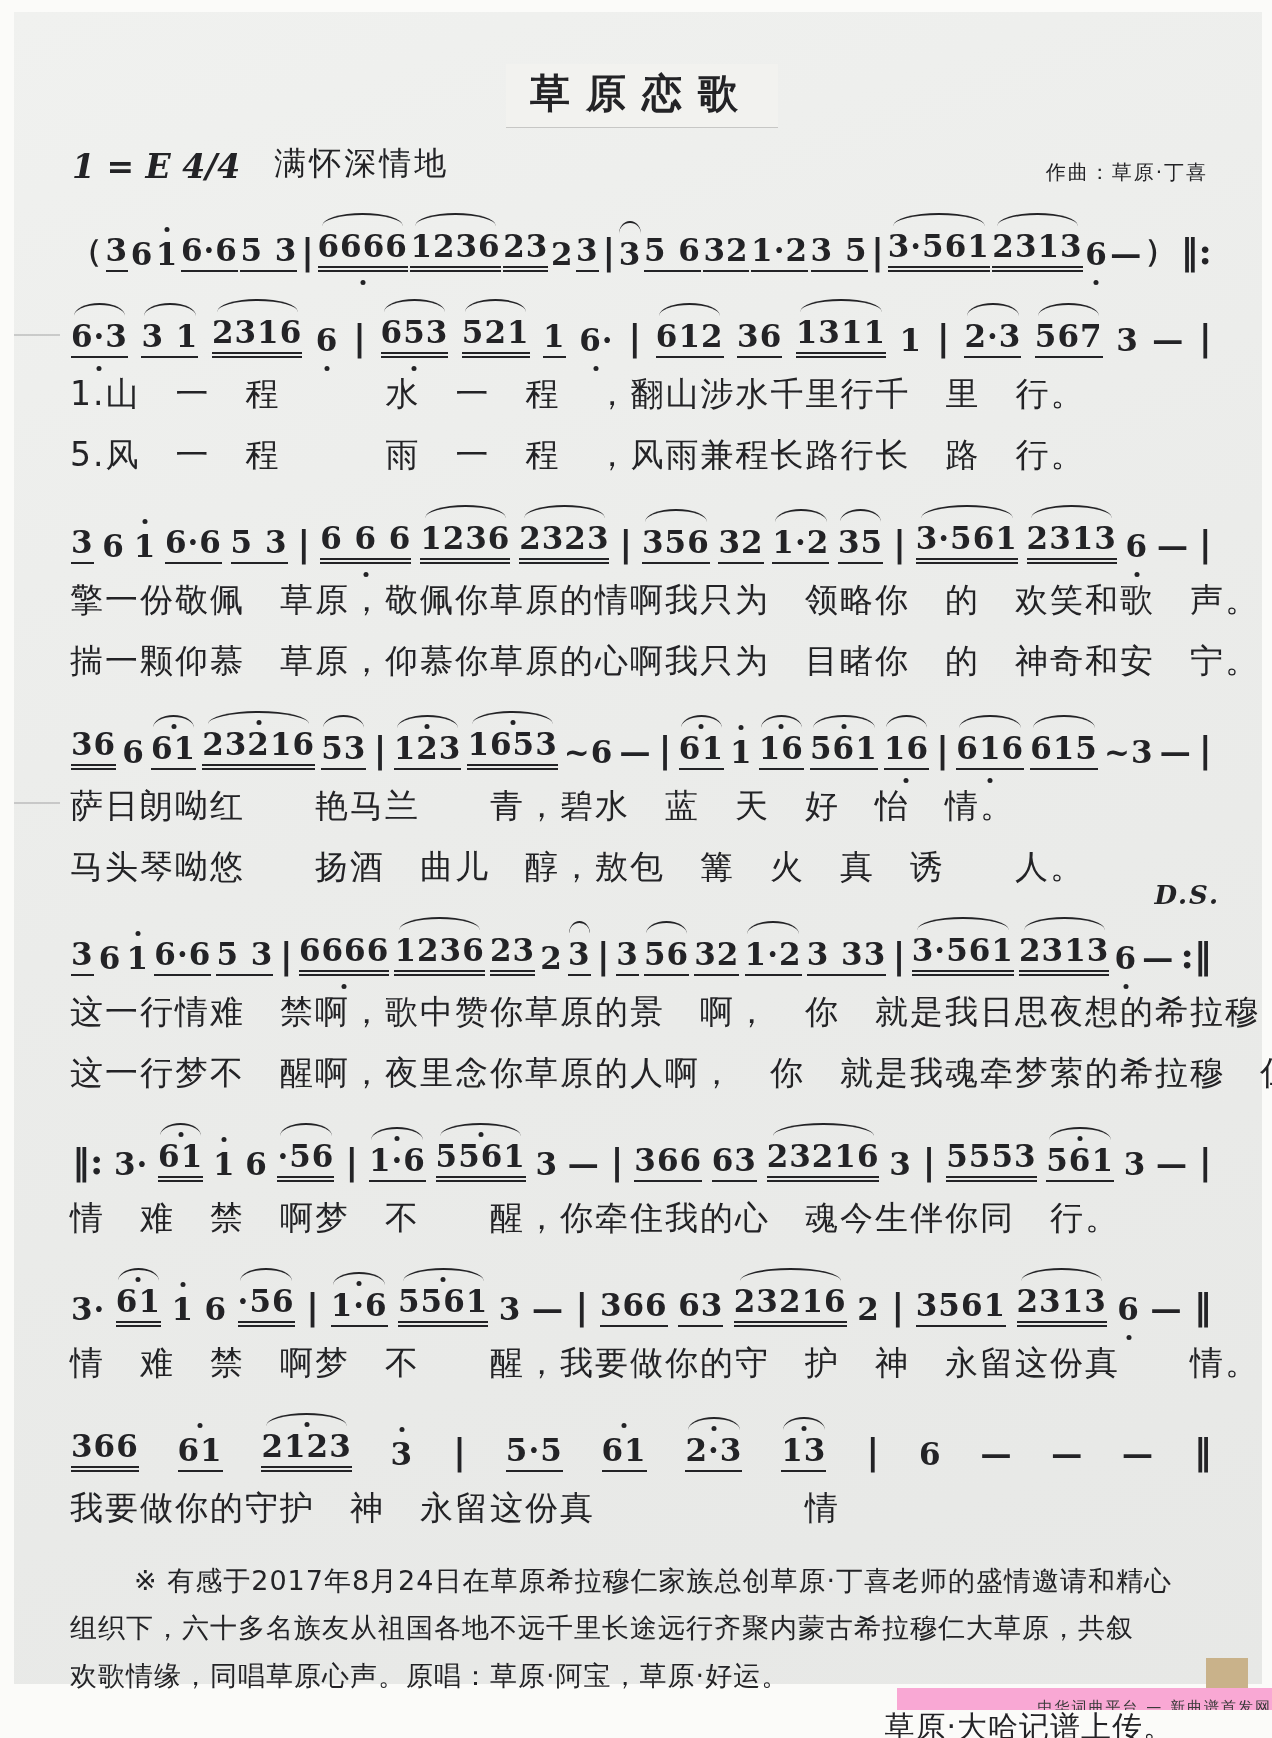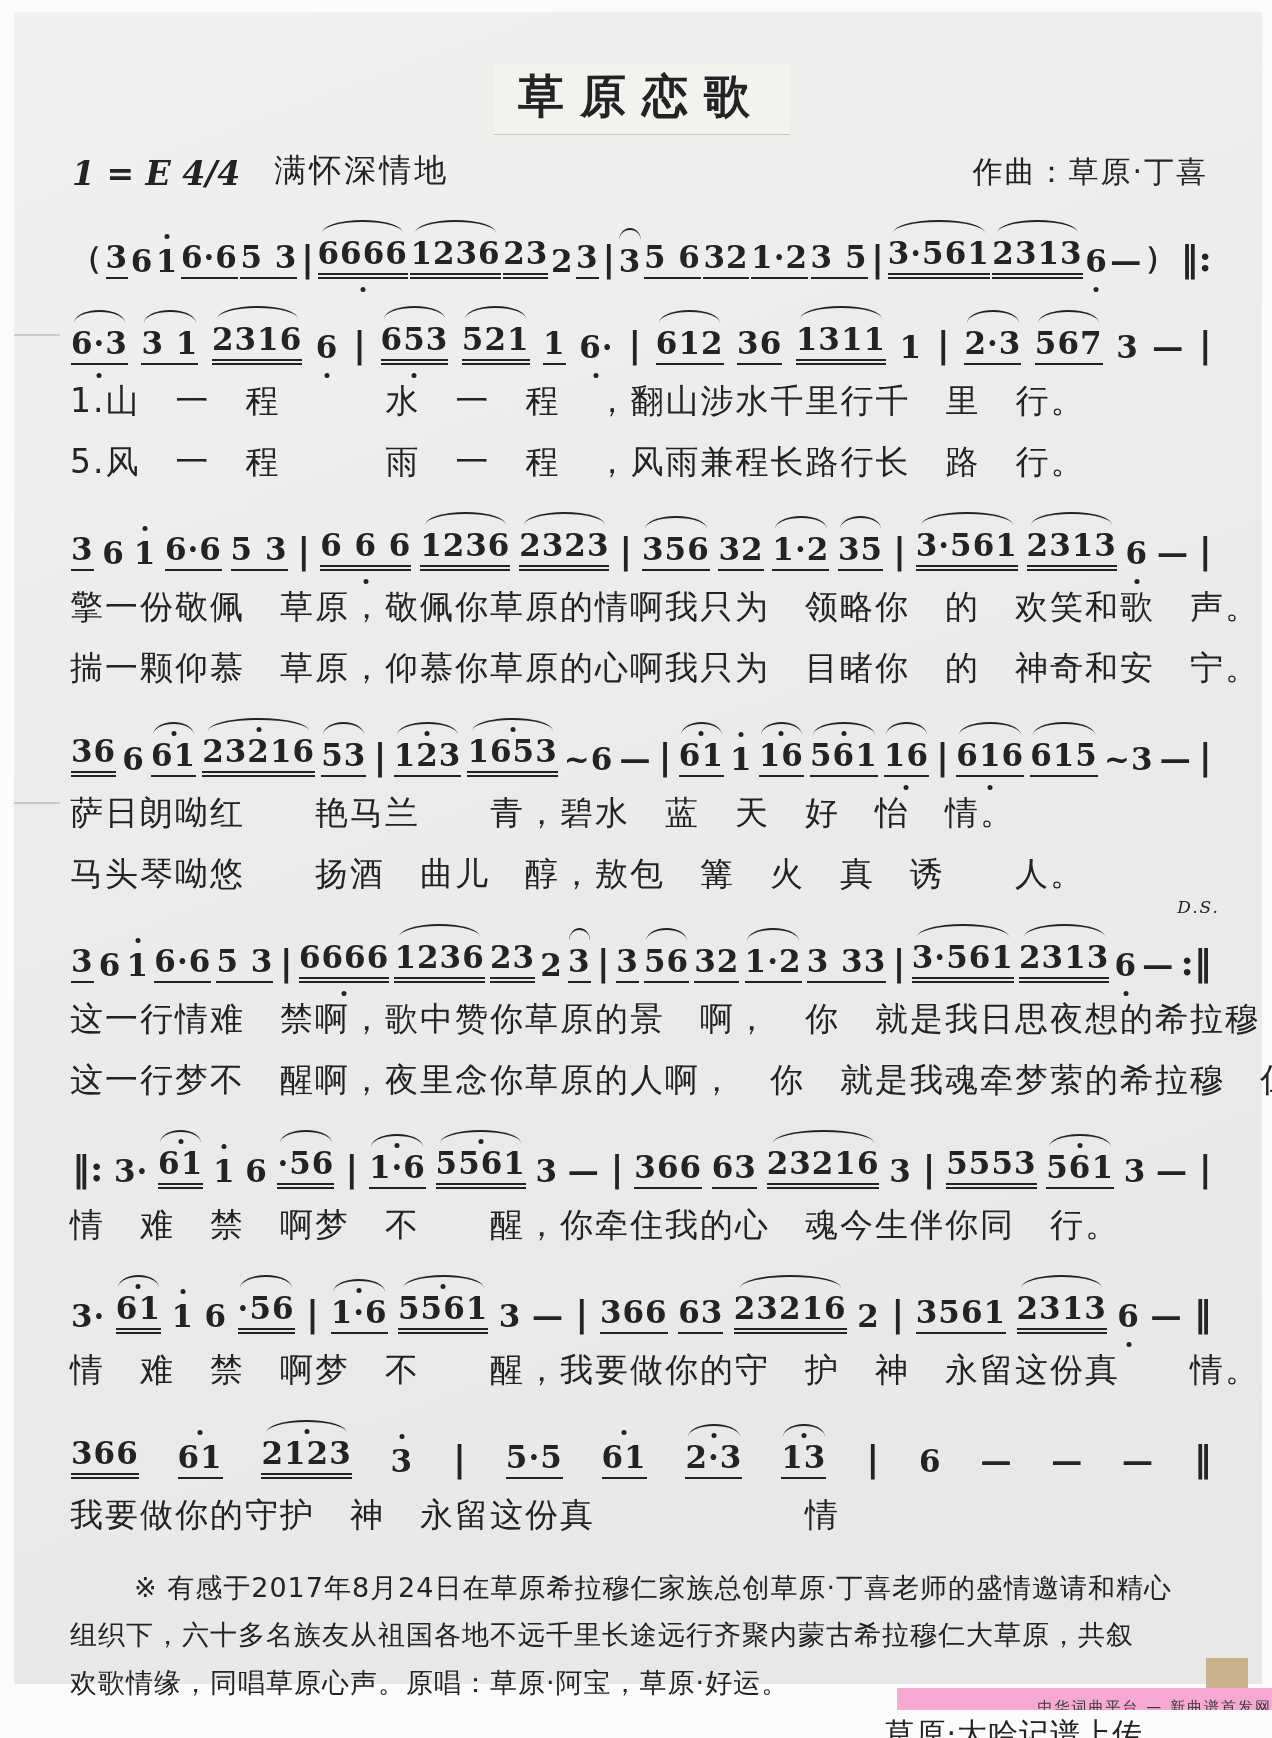--- a/index.html
+++ b/index.html
@@ -4,46 +4,46 @@
 <style>
   html,body{margin:0;padding:0;background:#f7f7f5;}
   .photo{position:relative;width:1272px;height:1738px;background:#fbfbf9;overflow:hidden;
          font-family:"DejaVu Sans",sans-serif;color:#232326;}
   .paper{position:absolute;left:14px;top:12px;right:10px;bottom:54px;
          background:linear-gradient(160deg,#f0f1ef 0%,#ebecea 45%,#e7e8e6 100%);
          padding:52px 48px 10px 56px;box-sizing:border-box;}
   .fold{position:absolute;left:0;width:46px;height:2px;background:rgba(90,90,95,.25);}
   .fold.f1{top:322px}.fold.f2{top:790px}
   .title-row{text-align:center;margin-bottom:14px;}
-  .title{display:inline-block;font-size:46px;letter-spacing:16px;font-weight:bold;
+  .title{display:inline-block;font-size:40px;letter-spacing:16px;font-weight:bold;
          background:#f2f2ef;padding:2px 24px 6px;border-bottom:1px solid rgba(120,120,120,.35);}
   .meta{display:flex;align-items:flex-end;font-size:31px;margin:4px 6px 10px 2px;white-space:nowrap;}
   .keysig{font-family:"DejaVu Serif",serif;font-style:italic;font-weight:bold;font-size:33px;margin-right:34px;}
   .expr{margin-right:auto;font-size:32px;letter-spacing:3px;}
-  .credit{font-size:30px;letter-spacing:2px;margin-left:56px;}
+  .credit{font-size:20px;letter-spacing:2px;margin-left:56px;}
   
   .mline{display:flex;justify-content:space-between;align-items:flex-end;
          font-family:"DejaVu Serif",serif;font-size:31px;font-weight:bold;
          margin:30px 0 10px 0;min-height:56px;}
   .tok{position:relative;display:inline-block;text-align:center;padding:0 1px;white-space:pre;}
   .txt{display:inline-block;letter-spacing:1px;}
   .u1 .txt{border-bottom:2.5px solid #232326;padding-bottom:2px;}
   .u2 .txt{border-bottom:6px double #232326;padding-bottom:2px;}
   .arc{position:absolute;top:-15px;left:6%;right:6%;height:11px;
        border-top:2.5px solid #232326;border-radius:50% 50% 0 0/100% 100% 0 0;}
   .dhi{position:absolute;top:-9px;left:50%;transform:translateX(-50%);
        width:5px;height:5px;border-radius:50%;background:#232326;}
   .arc + .dhi{top:-6px;}
   .dlo{position:absolute;bottom:-13px;left:50%;transform:translateX(-50%);
        width:5px;height:5px;border-radius:50%;background:#232326;}
   .bar{font-family:"DejaVu Serif",serif;font-weight:bold;font-size:36px;padding:0 2px;}
   
   .lyric{position:relative;font-size:33px;letter-spacing:2px;margin:14px 0 16px 0;white-space:nowrap;}
   .ds{position:absolute;right:-6px;bottom:-20px;font-family:"DejaVu Serif",serif;
-      font-style:italic;font-weight:normal;font-size:17px;}
+      font-style:italic;font-weight:bold;font-size:26px;}
   
   .footnote{margin-top:26px;font-size:27px;letter-spacing:1px;line-height:1.75;}
   .fn1{text-indent:64px;}
   .signature{text-align:right;font-size:30px;margin-top:2px;padding-right:40px;}
   .wm{position:absolute;right:0;bottom:28px;width:375px;height:22px;background:#f9a8d4;
       overflow:hidden;text-align:right;}
   .wm-text{display:inline-block;font-size:15px;letter-spacing:2px;color:#3a3a3a;
       transform:translateY(9px);white-space:nowrap;}
   .wm-tab{position:absolute;right:24px;bottom:40px;width:42px;height:40px;background:#c9b28a;}
 </style>

